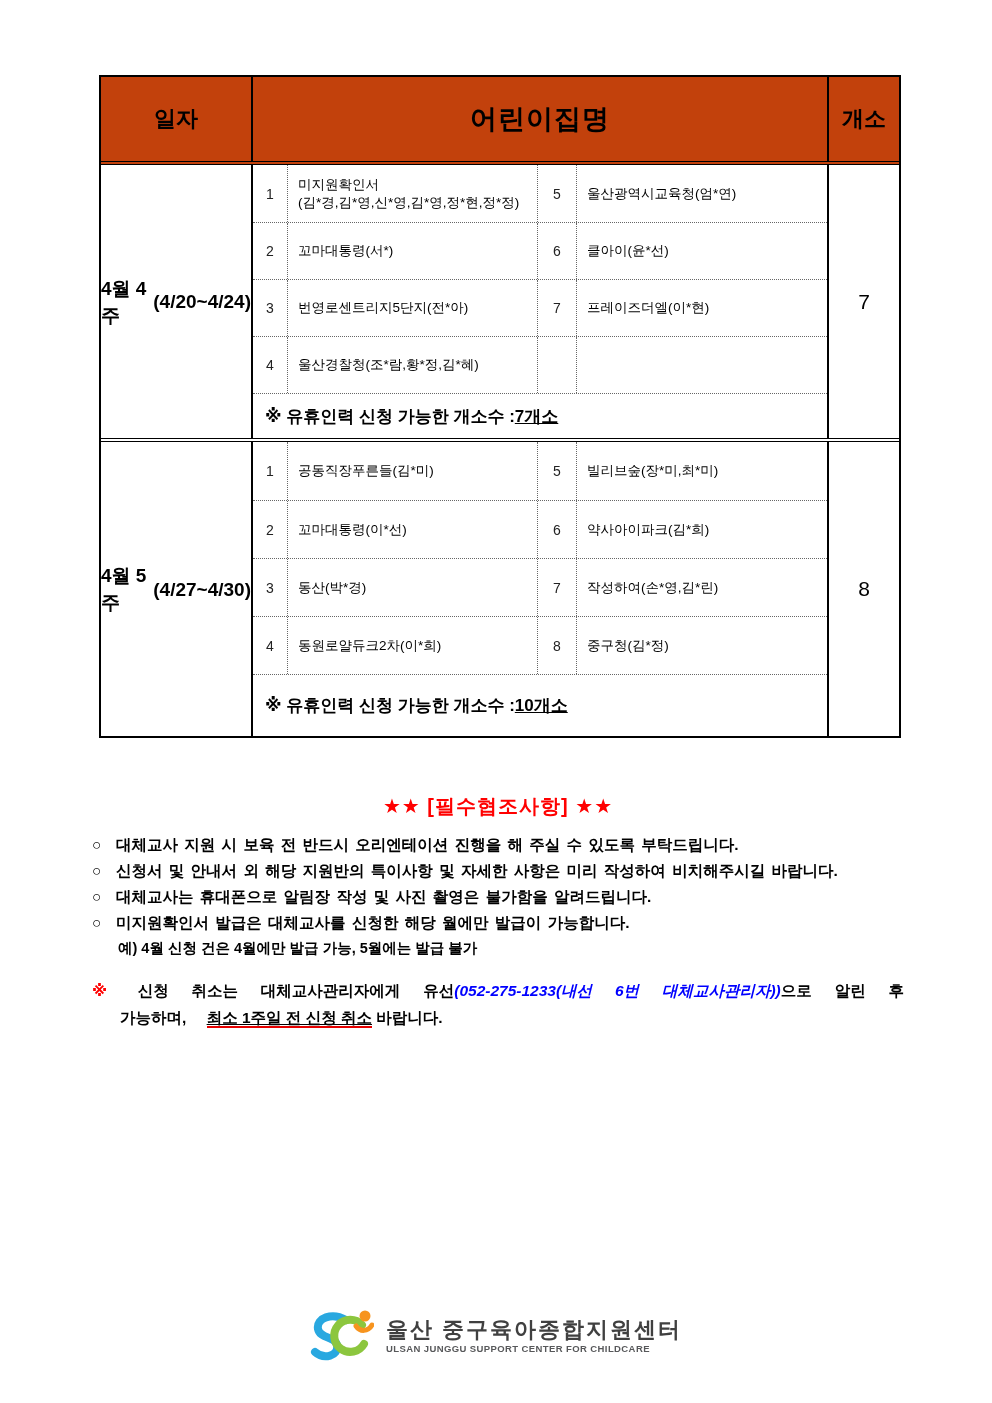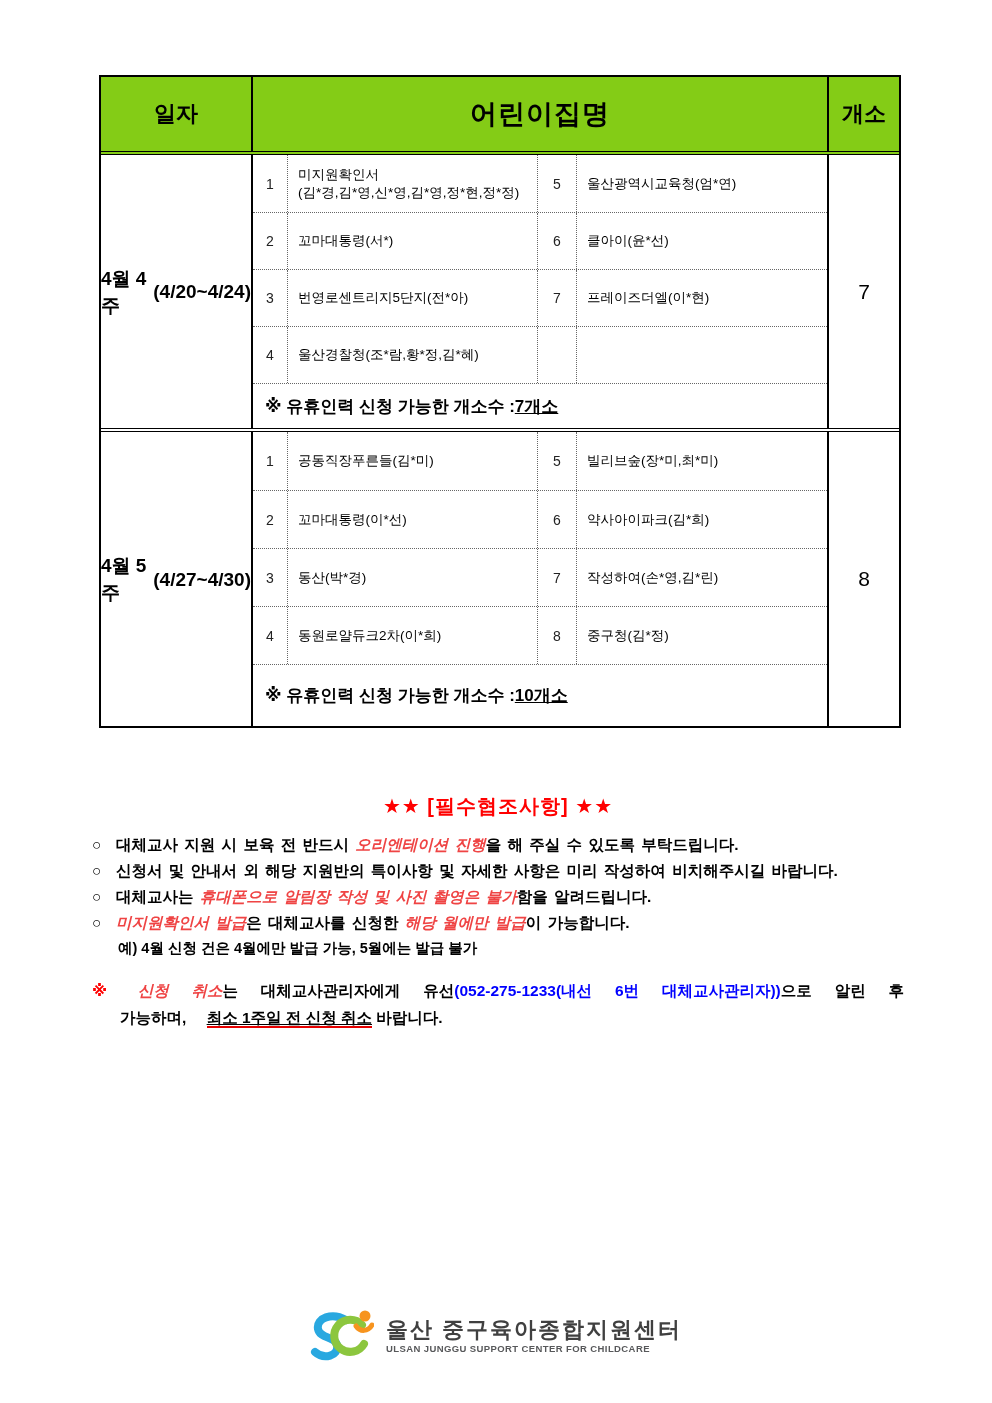--- a/index.html
+++ b/index.html
@@ -15,23 +15,23 @@
 
   
   .tbl {
     position: absolute; left: 99px; top: 75px;
     width: 802px;
     border: 2px solid #000;
     background: #fff;
   }
   .thead {
     display: grid; grid-template-columns: 150px 578px 70px;
-    background: #84cc16;
+    background: #c2410c;
     border-bottom: 4px double #000;
-    height: 78px;
+    height: 88px;
   }
   .th { display: flex; align-items: center; justify-content: center; font-weight: bold; }
   .th-date, .th-count { font-size: 22px; }
   .th-center { font-size: 27px; border-left: 2px solid #000; border-right: 2px solid #000; letter-spacing: 1px; }
 
   .week { display: grid; grid-template-columns: 150px 578px 70px; }
   .week-first { border-bottom: 4px double #000; }
 
   .date-cell {
     display: flex; flex-direction: row; align-items: center; justify-content: center;
@@ -63,22 +63,22 @@
   .note-row .val { text-decoration: underline; }
 
   
   .notice { position: absolute; left: 92px; top: 793px; width: 812px; }
   .notice-title {
     text-align: center; color: #ff0000; font-weight: bold; font-size: 20px;
     margin-bottom: 12px; letter-spacing: 1px;
   }
   .nline { font-size: 15.5px; font-weight: bold; line-height: 26px; word-spacing: 2px; }
   .bul { display: inline-block; width: 24px; font-weight: normal; }
-  .red { color: #ef4444; font-style: italic; }
-  .blue { color: #0000ff; }
+  .red { color: #000000; }
+  .blue { color: #0000ff; font-style: italic; }
   .sub-line { margin-left: 26px; font-size: 14.5px; font-weight: bold; line-height: 25px; }
 
   .cancel { margin-top: 16px; font-size: 15.5px; font-weight: bold; line-height: 27px; }
   .cancel .l1 { text-align: justify; text-align-last: justify; }
   .cancel .mark { color: #ff0000; padding-right: 12px; }
   .cancel .l2 { padding-left: 28px; }
   .cancel-u { text-decoration: underline; border-bottom: 2px solid #e60000; padding-bottom: 0; margin-left: 16px; }
 
   
   .footer {

